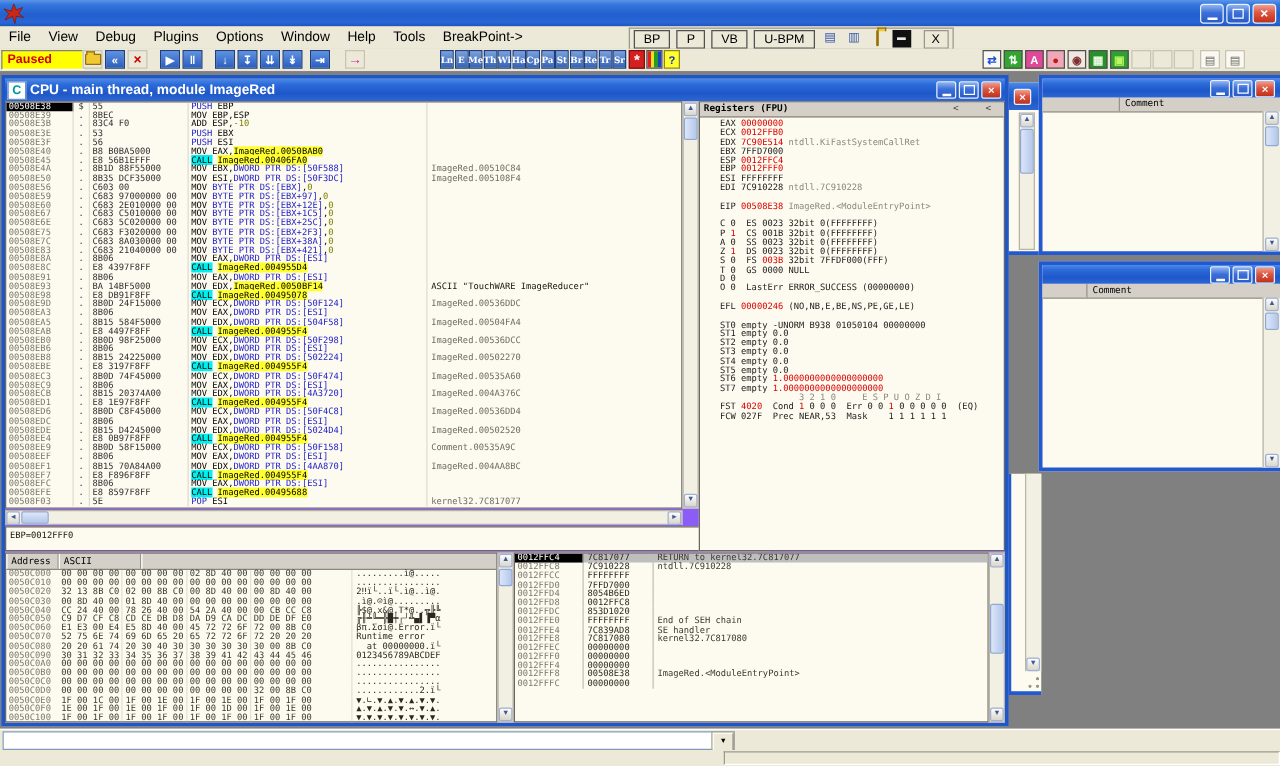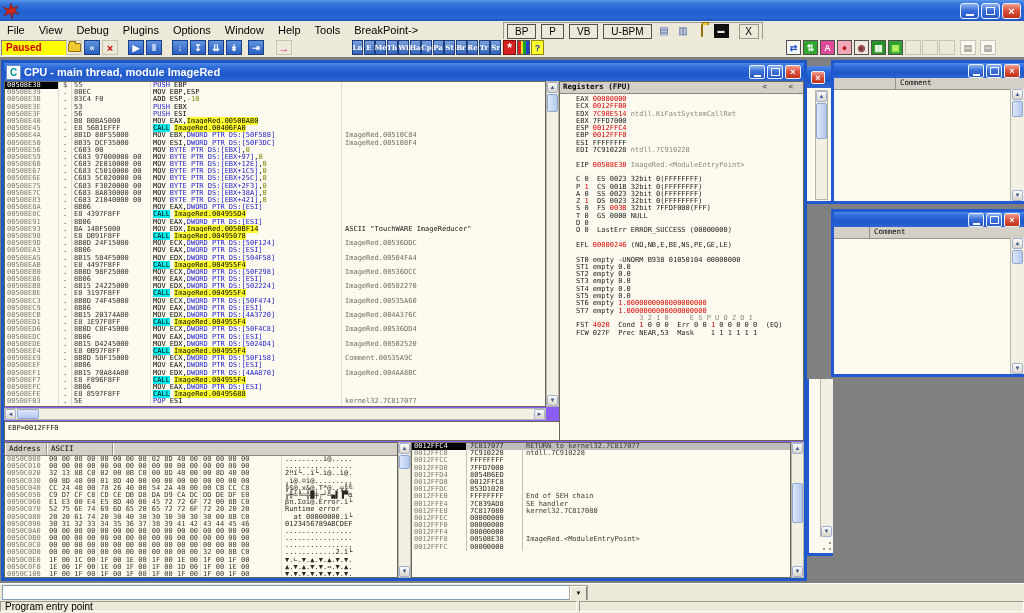--- a/index.html
+++ b/index.html
@@ -425,17 +425,16 @@
   </div>
 
   <div class="cmdbar">
     <span class="combo">
       <input value="" style="">
       <span class="combo-btn">▼</span>
     </span>
   </div>
 
   <div class="statusbar">
-    <span class="sbp" style="left:0;width:577px">Program entry point</span>
     <span class="sbp" style="left:579px;right:0;width:445px"></span>
   </div>
 
 </div>
 
 </body></html>

